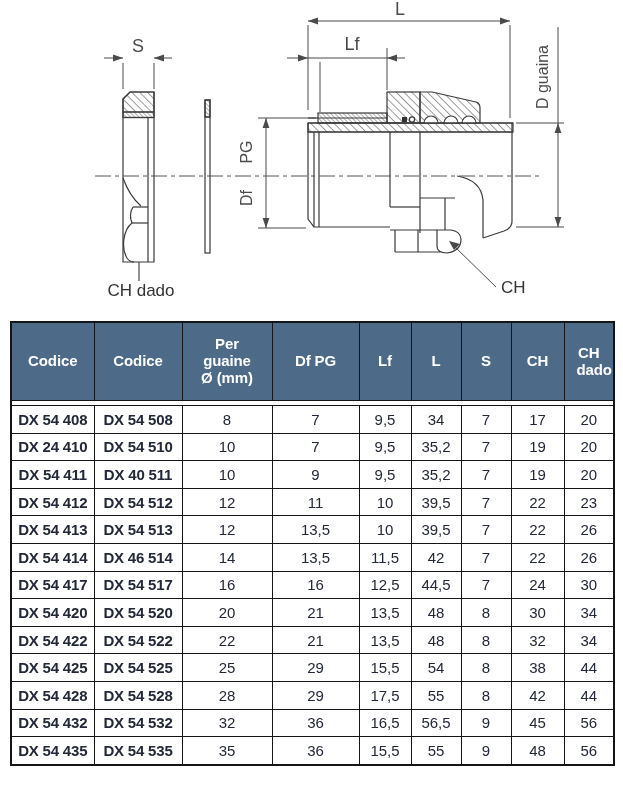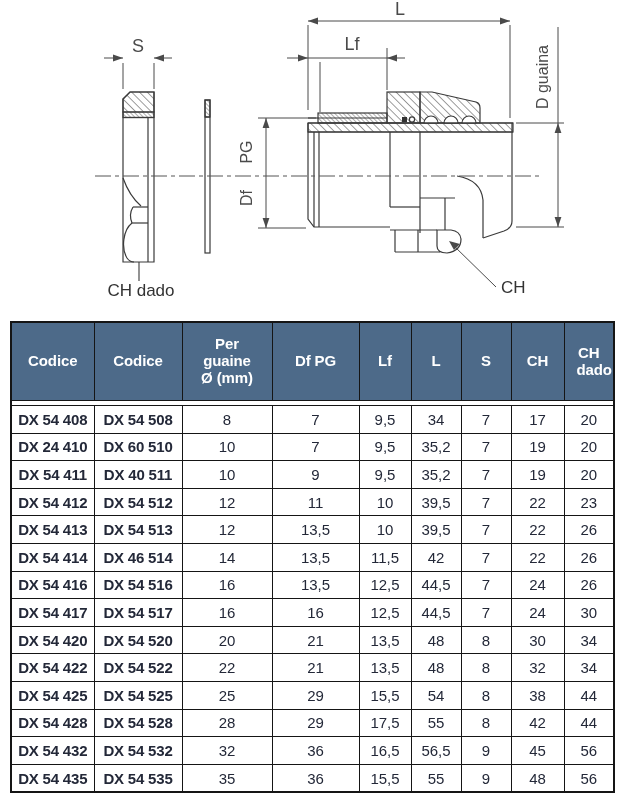--- a/index.html
+++ b/index.html
@@ -188,21 +188,21 @@
           <td>8</td>
           <td>7</td>
           <td>9,5</td>
           <td>34</td>
           <td>7</td>
           <td>17</td>
           <td>20</td>
         </tr>
         <tr>
           <td class="code">DX 24 410</td>
-          <td class="code">DX 60 510</td>
+          <td class="code">DX 54 510</td>
           <td>10</td>
           <td>7</td>
           <td>9,5</td>
           <td>35,2</td>
           <td>7</td>
           <td>19</td>
           <td>20</td>
         </tr>
         <tr>
           <td class="code">DX 54 411</td>
@@ -239,31 +239,20 @@
         </tr>
         <tr>
           <td class="code">DX 54 414</td>
           <td class="code">DX 46 514</td>
           <td>14</td>
           <td>13,5</td>
           <td>11,5</td>
           <td>42</td>
           <td>7</td>
           <td>22</td>
-          <td>26</td>
-        </tr>
-        <tr>
-          <td class="code">DX 54 416</td>
-          <td class="code">DX 54 516</td>
-          <td>16</td>
-          <td>13,5</td>
-          <td>12,5</td>
-          <td>44,5</td>
-          <td>7</td>
-          <td>24</td>
           <td>26</td>
         </tr>
         <tr>
           <td class="code">DX 54 417</td>
           <td class="code">DX 54 517</td>
           <td>16</td>
           <td>16</td>
           <td>12,5</td>
           <td>44,5</td>
           <td>7</td>

